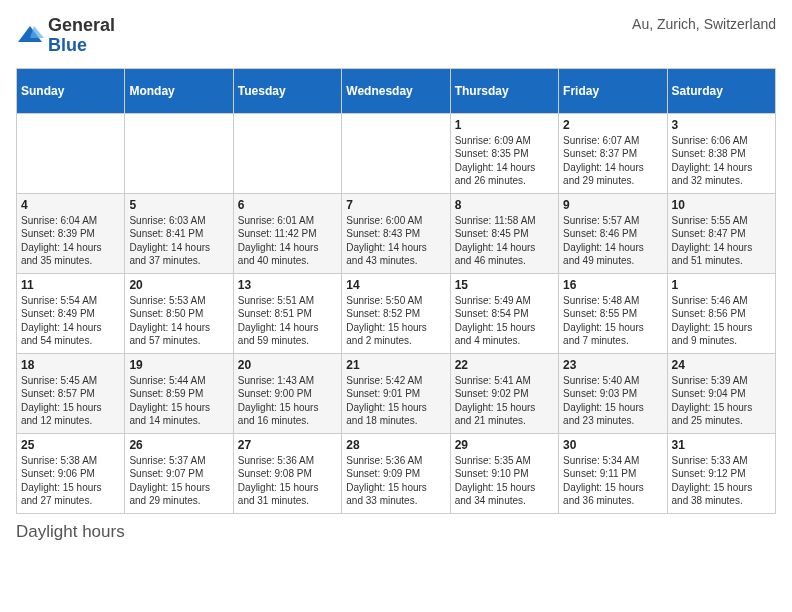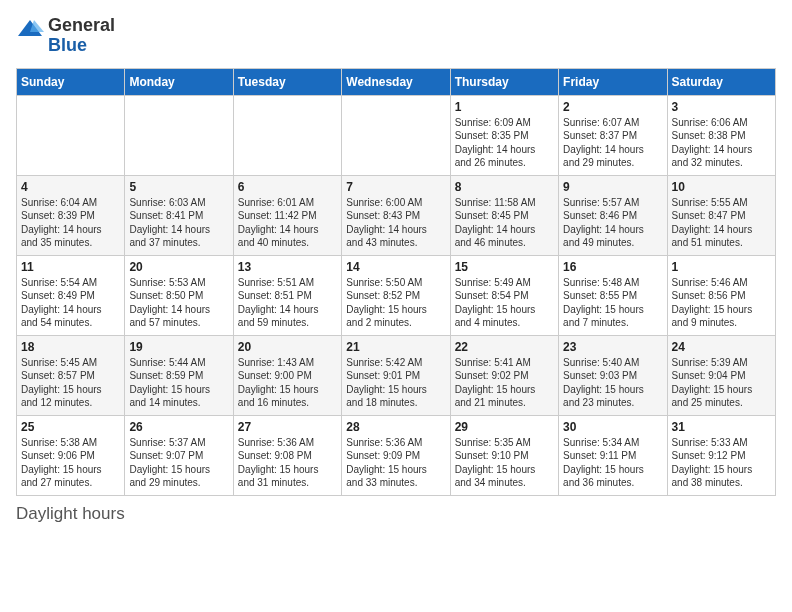--- a/index.html
+++ b/index.html
@@ -11,21 +11,21 @@
       padding: 16px;
     }
     .header {
       display: flex;
       justify-content: space-between;
       align-items: flex-start;
       margin-bottom: 12px;
     }
     .logo {
       display: flex;
-      align-items: flex-start;
+      align-items: center;
     }
     .logo-text {
       display: flex;
       flex-direction: column;
       line-height: 1.1;
     }
     .logo-general {
       font-size: 18px;
       font-weight: bold;
       color: #333;
@@ -53,21 +53,21 @@
       color: #555;
     }
     .calendar-table {
       width: 100%;
       border-collapse: collapse;
       font-size: 11px;
     }
     .calendar-table th {
       background-color: #1a6bbf;
       color: white;
-      padding: 6px 4px;
+      padding: 15px 4px;
       text-align: left;
       font-size: 12px;
       font-weight: bold;
       border: 1px solid #ccc;
     }
     .calendar-table td {
       border: 1px solid #ccc;
       vertical-align: top;
       padding: 4px;
       width: calc(100% / 7);
@@ -106,20 +106,21 @@
     <svg class="logo-icon" viewBox="0 0 28 28">
       <polygon points="14,4 26,20 2,20" fill="#1a6bbf"></polygon>
       <polygon points="18,4 28,16 14,16" fill="#5aaeee" opacity="0.7"></polygon>
     </svg>
     <div class="logo-text">
       <span class="logo-general">General</span>
       <span class="logo-blue">Blue</span>
     </div>
   </div>
   <div class="title-block">
+    <div class="location">Au, Zurich, Switzerland</div>
   </div>
 </div>
 
 <table class="calendar-table">
   <thead>
     <tr>
     <th>Sunday</th>
         <th>Monday</th>
         <th>Tuesday</th>
         <th>Wednesday</th>

